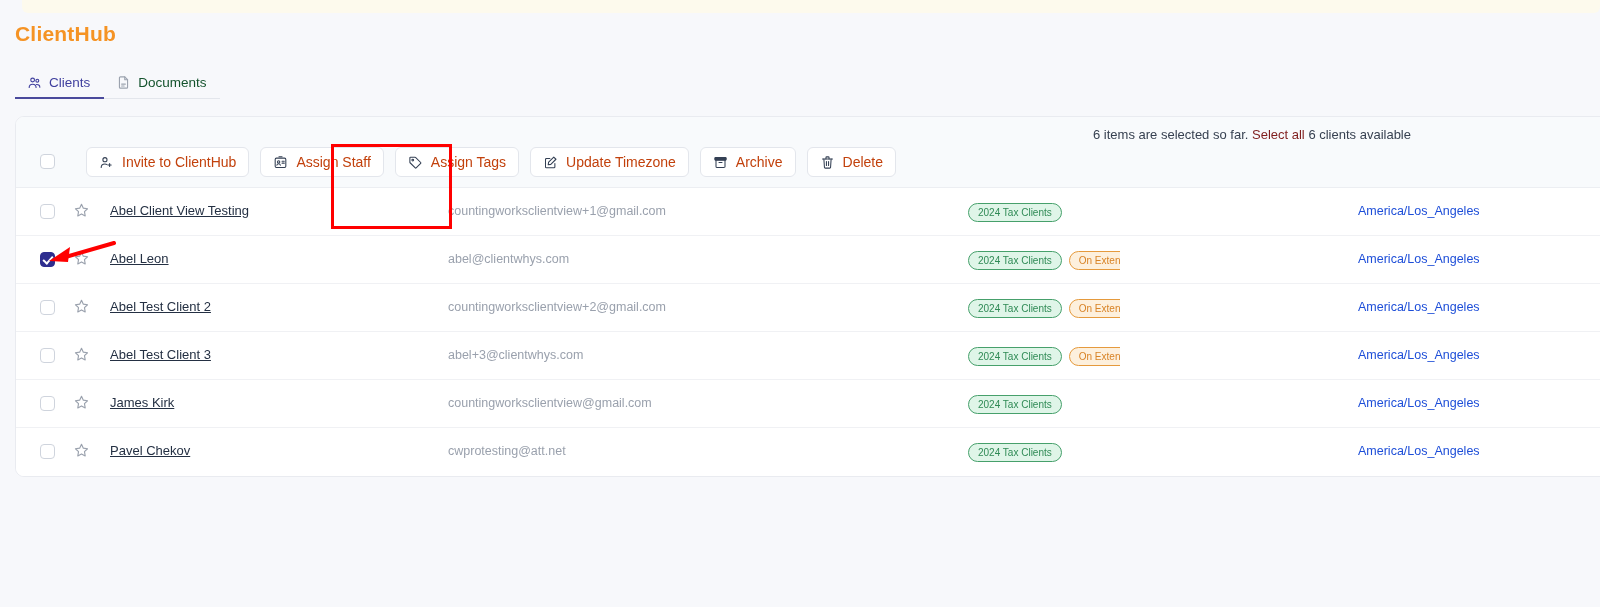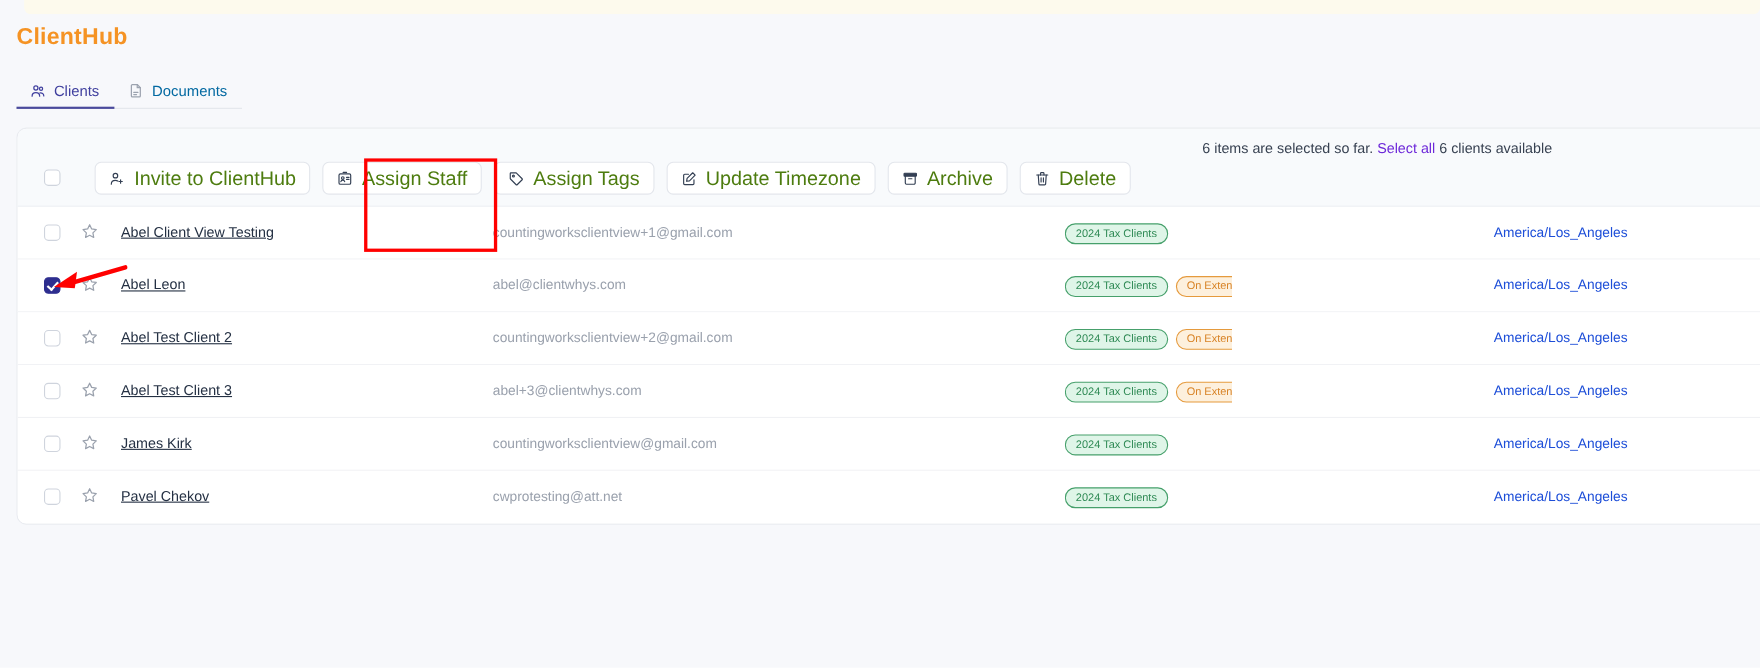--- a/index.html
+++ b/index.html
@@ -62,21 +62,21 @@
     display: flex;
     align-items: flex-end;
   }
   .tab {
     display: flex;
     align-items: center;
     gap: 7px;
     height: 32px;
     padding: 0 14px 0 12px;
     font-size: 13.5px;
-    color: #0369a1;
+    color: #14532d;
     cursor: pointer;
     position: relative;
   }
   .tab.active {
     color: #3f3f9e;
     font-weight: 500;
   }
   .tab.active::after {
     content: "";
     position: absolute;
@@ -108,21 +108,21 @@
   }
   .select-status {
     position: absolute;
     right: 203px;
     top: 10px;
     font-size: 13px;
     color: #374151;
     white-space: nowrap;
   }
   .select-status .select-all-link {
-    color: #6d28d9;
+    color: #7f1d1d;
     cursor: pointer;
     text-align: right;
   }
 
   .toolbar {
     position: absolute;
     left: 0;
     top: 30px;
     display: flex;
     align-items: center;
@@ -131,22 +131,22 @@
   }
   .tb-btn {
     display: flex;
     align-items: center;
     gap: 8px;
     height: 30px;
     padding: 0 12px;
     background: #ffffff;
     border: 1px solid #e3e6ec;
     border-radius: 6px;
-    font-size: 18px;
-    color: #4d7c0f;
+    font-size: 14px;
+    color: #c2410c;
     cursor: pointer;
     white-space: nowrap;
   }
   .tb-btn svg { display: block; flex: none; }
 
   
   .cbox {
     width: 15px;
     height: 15px;
     border: 1.5px solid #cfd4dd;

